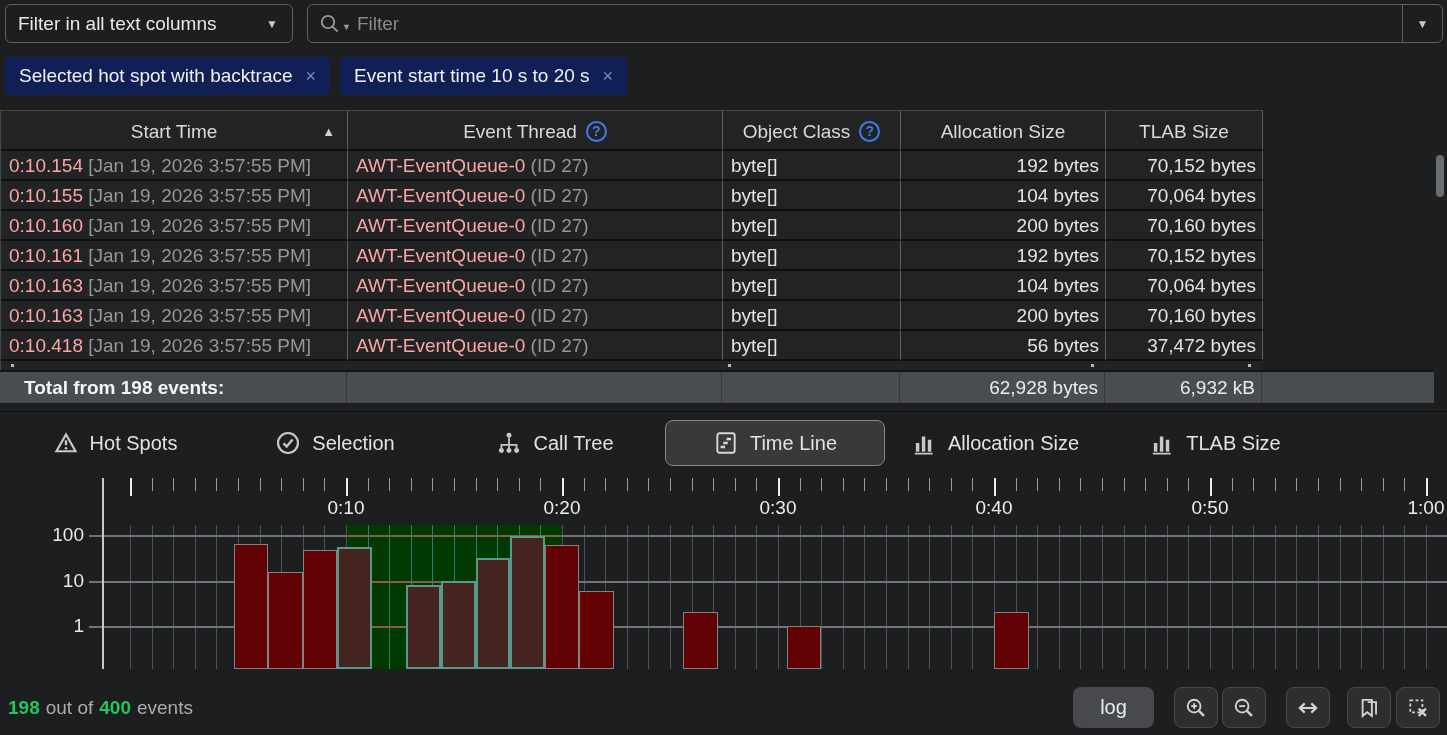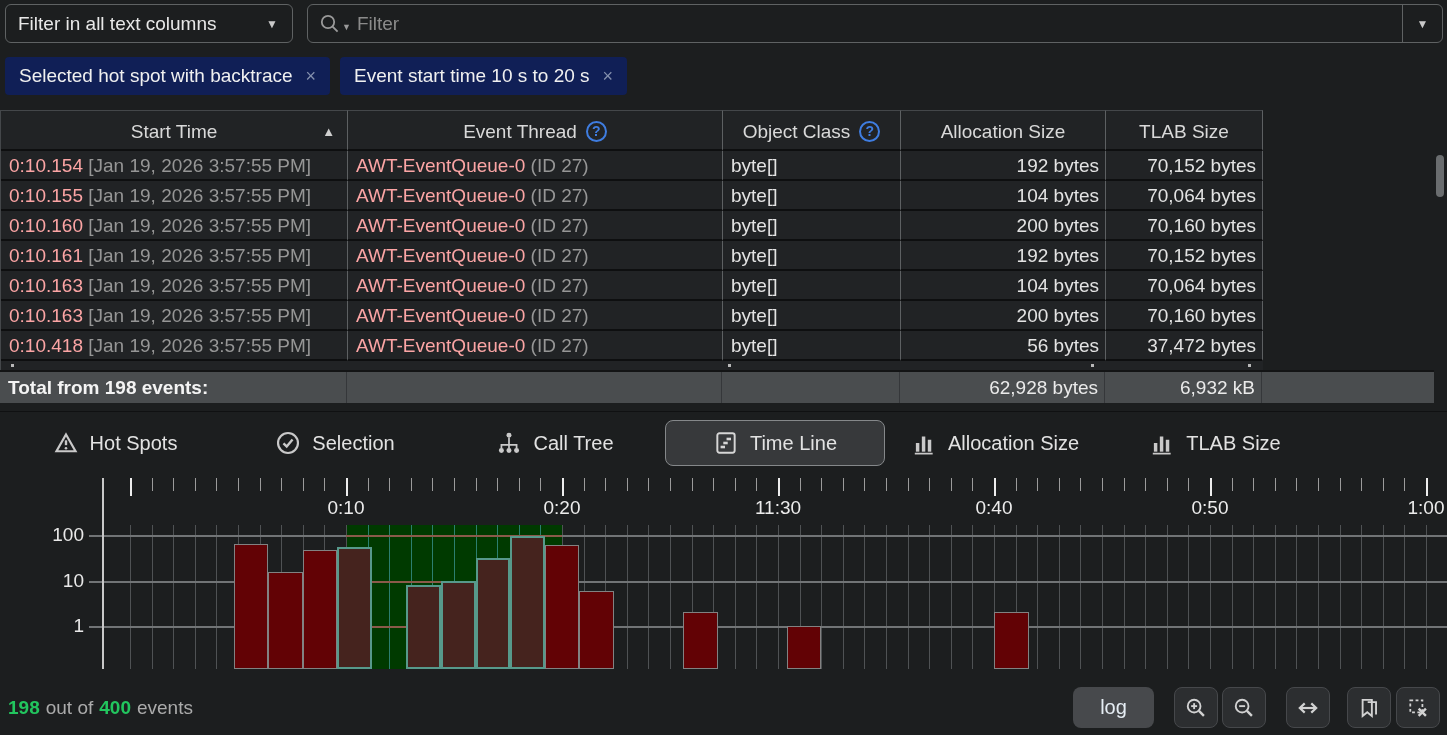--- a/index.html
+++ b/index.html
@@ -44,21 +44,21 @@
     border-right:1px solid #5d6062; border-bottom:2px solid #0e0f10; padding:0 6px 0 8px;
     white-space:nowrap; overflow:hidden; }
   .td .w { color:#fca5a5; }
   .td .g { color:#969696; }
   .td.num { text-align:right; }
   .clip-row { position:relative; width:1263px; height:9px; background:#212325;
     border-left:1px solid #44474a; overflow:hidden; }
   .clip-row i { position:absolute; top:3px; width:3px; height:3px; background:#b9b9b9; }
   .total-row { display:grid; grid-template-columns:347px 375px 178px 205px 157px 172px;
     width:1434px; height:33px; background:#4a4d4f; border-top:2px solid #131415; }
-  .total-row div { line-height:31px; font-size:19px; border-right:1px solid #35373a; padding:0 6px 0 8px; }
+  .total-row div { line-height:31px; font-size:19px; border-right:1px solid #35373a; padding:0 6px 0 8px;margin-left:16px; }
   .total-row .lbl { font-weight:bold; color:#f4f4f4; }
   .total-row .num { text-align:right; color:#eaeaea; }
   .vscroll { position:absolute; right:3px; top:45px; width:8px; height:42px;
     background:#6a6d6f; border-radius:4px; }
   .table-bottom-line { position:absolute; left:0; top:411px; width:1447px; height:1px; background:#101112; }
 
   
   .tabs { position:absolute; left:5px; top:420px; width:1440px; height:46px; display:flex; }
   .tab { width:220px; height:46px; display:flex; align-items:center; justify-content:center;
     gap:11px; color:#e2e2e2; font-size:20px; }
@@ -392,21 +392,21 @@
       <div style="left: 346px; top: 59px; width: 216px; height: 2px; background: rgb(139, 90, 74);"></div>
       <div class="ylab" style="left: 0px; top: 48px;">100</div>
       <div style="left: 89px; top: 104.5px; width: 1358px; height: 2px; background: rgb(113, 116, 118);"></div>
       <div style="left: 346px; top: 104.5px; width: 216px; height: 2px; background: rgb(139, 90, 74);"></div>
       <div class="ylab" style="left: 0px; top: 93.5px;">10</div>
       <div style="left: 89px; top: 150px; width: 1358px; height: 2px; background: rgb(113, 116, 118);"></div>
       <div style="left: 346px; top: 150px; width: 216px; height: 2px; background: rgb(139, 90, 74);"></div>
       <div class="ylab" style="left: 0px; top: 139px;">1</div>
       <div class="xlab" style="left: 314px; top: 21px;">0:10</div>
       <div class="xlab" style="left: 530px; top: 21px;">0:20</div>
-      <div class="xlab" style="left: 746px; top: 21px;">11:30</div>
+      <div class="xlab" style="left: 746px; top: 21px;">0:30</div>
       <div class="xlab" style="left: 962px; top: 21px;">0:40</div>
       <div class="xlab" style="left: 1178px; top: 21px;">0:50</div>
       <div class="xlab" style="left: 1394px; top: 21px;">1:00</div>
       <div style="left: 102px; top: 2px; width: 2px; height: 191px; background: rgb(200, 200, 200);"></div>
       <div style="left: 233.68px; top: 67.5124px; width: 34.56px; height: 125.488px; background: rgb(98, 2, 5); border: 1px solid rgb(130, 130, 130);"></div>
       <div style="left: 268.24px; top: 96.4878px; width: 34.56px; height: 96.5122px; background: rgb(98, 2, 5); border: 1px solid rgb(130, 130, 130);"></div>
       <div style="left: 302.8px; top: 73.5035px; width: 34.56px; height: 119.496px; background: rgb(98, 2, 5); border: 1px solid rgb(130, 130, 130);"></div>
       <div style="left: 337.36px; top: 70.8135px; width: 34.56px; height: 122.187px; background: rgb(69, 35, 30); border: 2px solid rgb(87, 153, 139);"></div>
       <div style="left: 406.48px; top: 108.909px; width: 34.56px; height: 84.0906px; background: rgb(69, 35, 30); border: 2px solid rgb(87, 153, 139);"></div>
       <div style="left: 441.04px; top: 104.5px; width: 34.56px; height: 88.5px; background: rgb(69, 35, 30); border: 2px solid rgb(87, 153, 139);"></div>

